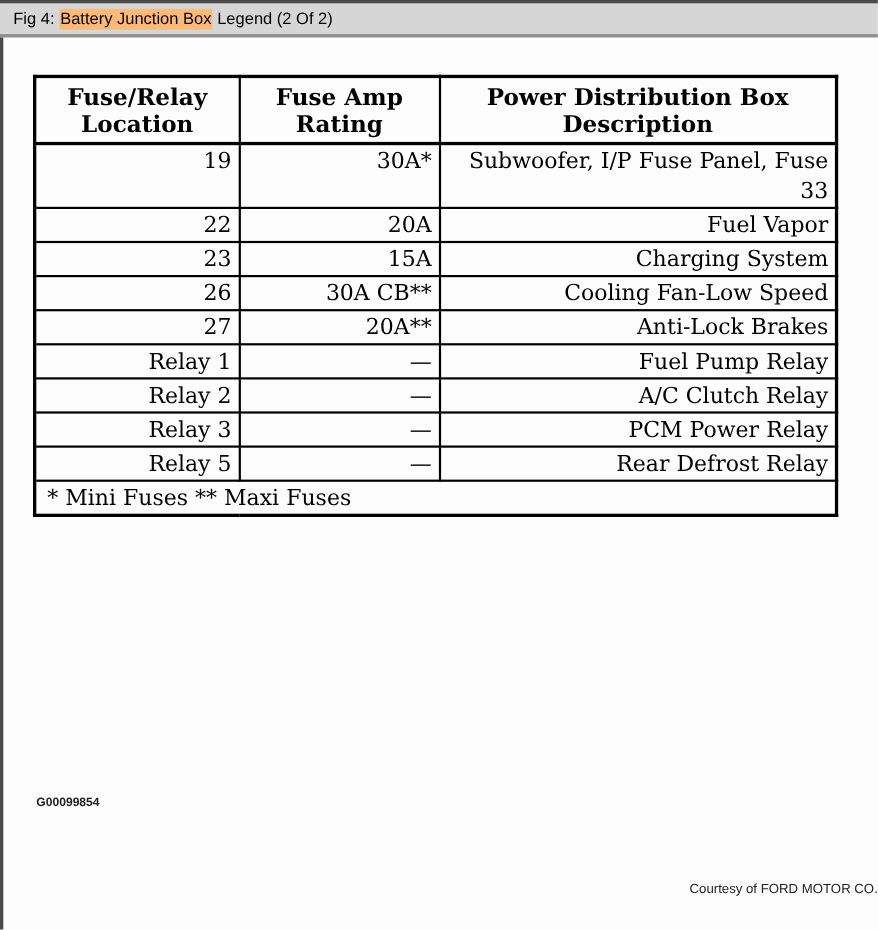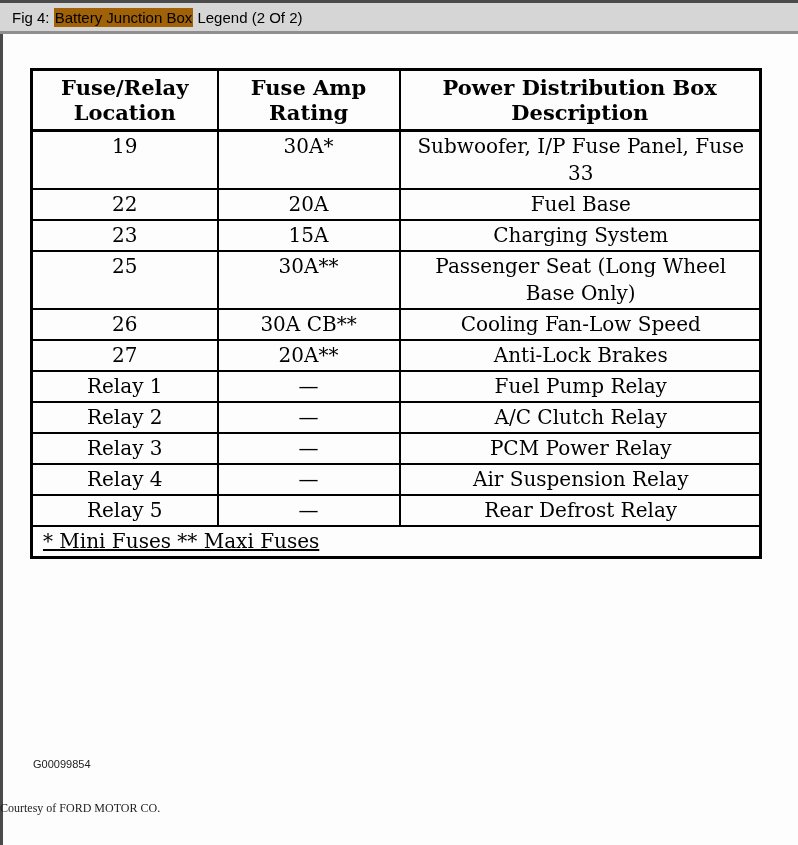--- a/index.html
+++ b/index.html
@@ -51,48 +51,48 @@
   table.fuse thead th {
     font-size: 21px;
     font-weight: bold;
     text-align: center;
     vertical-align: middle;
     padding: 4px 8px;
     border-bottom: 3px solid #000;
     white-space: pre-line;
     line-height: 25px;
   }
-  .cell-center { text-align: center; }
-  .cell-left { text-align: center; padding-left: 8px !important; }
+  .cell-center { text-align: right; }
+  .cell-left { text-align: right; padding-left: 8px !important; }
   .footnote-cell {
     text-align: left;
     padding-left: 10px !important;
-    text-decoration: underline;
   }
   .figure-id {
-    position: absolute; left: 33px; top: 758px;
+    position: absolute; left: 33px; top: 724px;
     font-family: "Liberation Sans", sans-serif;
     font-size: 11px;
     color: #222;
+    font-weight: bold;
   }
   .courtesy {
     position: absolute; left: 0; top: 801px;
     width: 798px;
-    text-align: left;
-    font-family: Liberation Serif, serif;
+    text-align: right;
+    font-family: Liberation Sans, sans-serif;
     font-size: 12px;
     color: #222;
   }
 </style>
 </head>
 <body>
 
 <div class="left-edge" style="background: rgb(74, 74, 74);"></div>
 
-<div class="caption-bar" style="background: rgb(214, 214, 214);"><span>Fig 4: </span><span class="hl" style="background: #a16207;">Battery Junction Box</span><span> Legend (2 Of 2)</span></div>
+<div class="caption-bar" style="background: rgb(214, 214, 214);"><span>Fig 4: </span><span class="hl" style="background: #fdba74;">Battery Junction Box</span><span> Legend (2 Of 2)</span></div>
 
 <div class="doc">
   <table class="fuse">
     <colgroup>
       <col style="width:186px">
       <col style="width:182px">
       <col>
     </colgroup>
     <thead>
       <tr>
@@ -106,31 +106,26 @@
     </thead>
     <tbody>
       <tr>
           <td class="cell-center">19</td>
           <td class="cell-center">30A*</td>
           <td class="cell-left">Subwoofer, I/P Fuse Panel, Fuse 33</td>
         </tr>
         <tr>
           <td class="cell-center">22</td>
           <td class="cell-center">20A</td>
-          <td class="cell-left">Fuel Base</td>
+          <td class="cell-left">Fuel Vapor</td>
         </tr>
         <tr>
           <td class="cell-center">23</td>
           <td class="cell-center">15A</td>
           <td class="cell-left">Charging System</td>
-        </tr>
-        <tr>
-          <td class="cell-center">25</td>
-          <td class="cell-center">30A**</td>
-          <td class="cell-left">Passenger Seat (Long Wheel Base Only)</td>
         </tr>
         <tr>
           <td class="cell-center">26</td>
           <td class="cell-center">30A CB**</td>
           <td class="cell-left">Cooling Fan-Low Speed</td>
         </tr>
         <tr>
           <td class="cell-center">27</td>
           <td class="cell-center">20A**</td>
           <td class="cell-left">Anti-Lock Brakes</td>
@@ -144,25 +139,20 @@
           <td class="cell-center">Relay 2</td>
           <td class="cell-center">—</td>
           <td class="cell-left">A/C Clutch Relay</td>
         </tr>
         <tr>
           <td class="cell-center">Relay 3</td>
           <td class="cell-center">—</td>
           <td class="cell-left">PCM Power Relay</td>
         </tr>
         <tr>
-          <td class="cell-center">Relay 4</td>
-          <td class="cell-center">—</td>
-          <td class="cell-left">Air Suspension Relay</td>
-        </tr>
-        <tr>
           <td class="cell-center">Relay 5</td>
           <td class="cell-center">—</td>
           <td class="cell-left">Rear Defrost Relay</td>
         </tr>
         <tr>
         <td colspan="3" class="footnote-cell">* Mini Fuses ** Maxi Fuses</td>
       </tr>
     </tbody>
   </table>
 </div>

